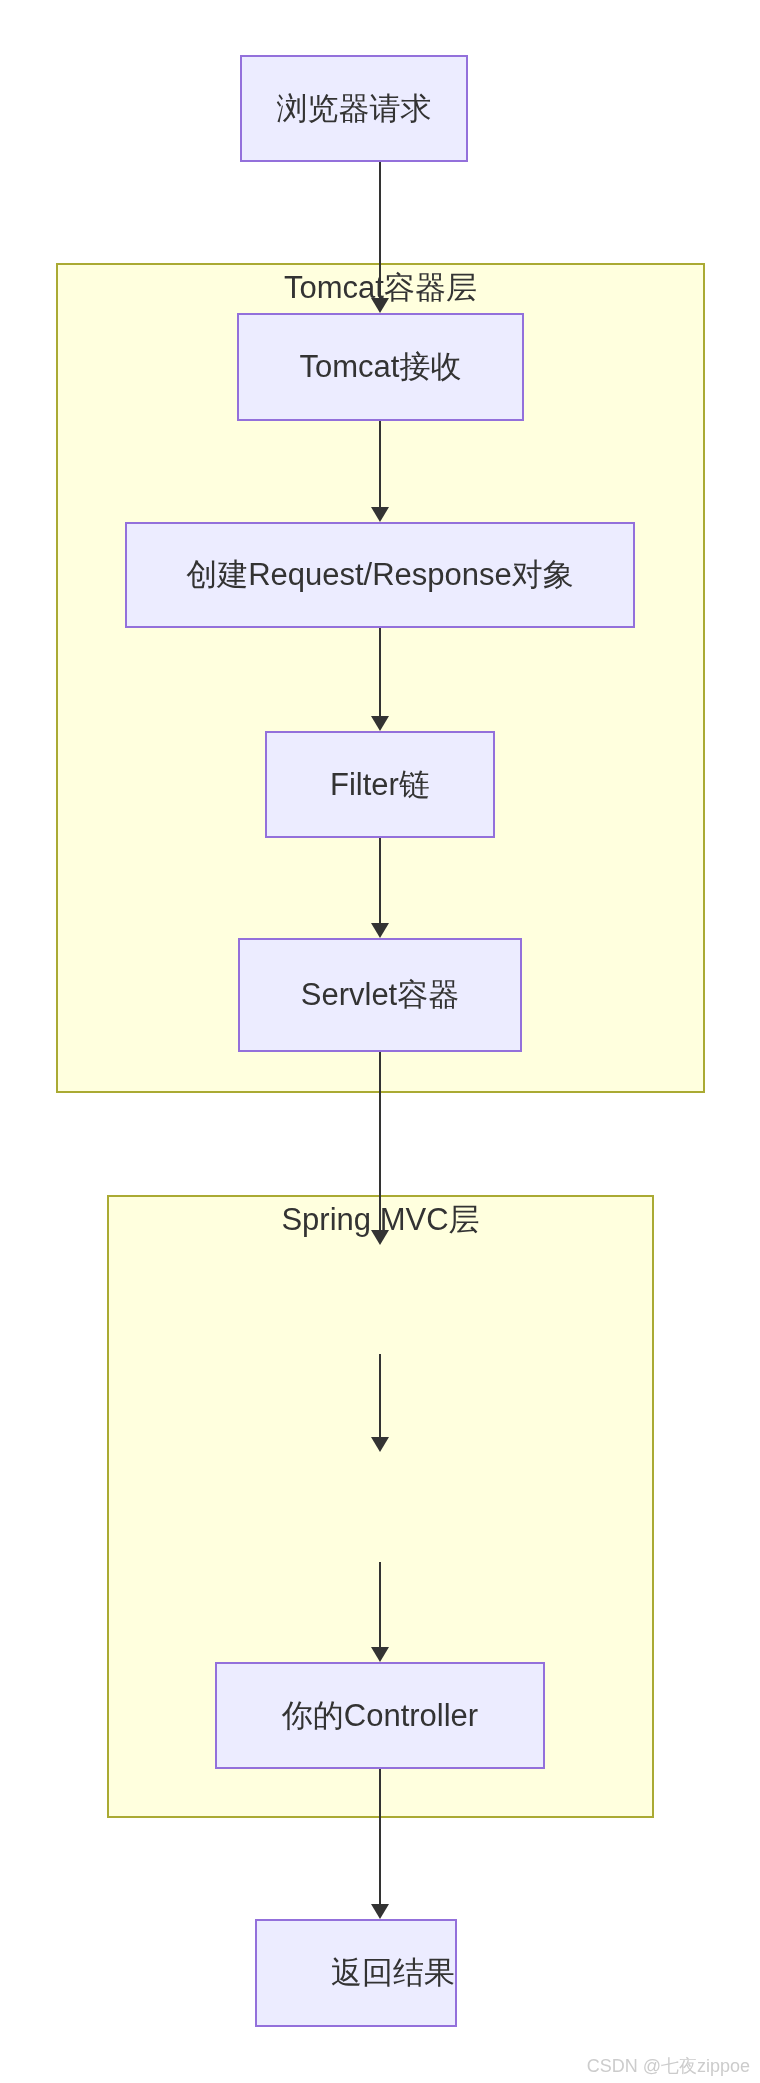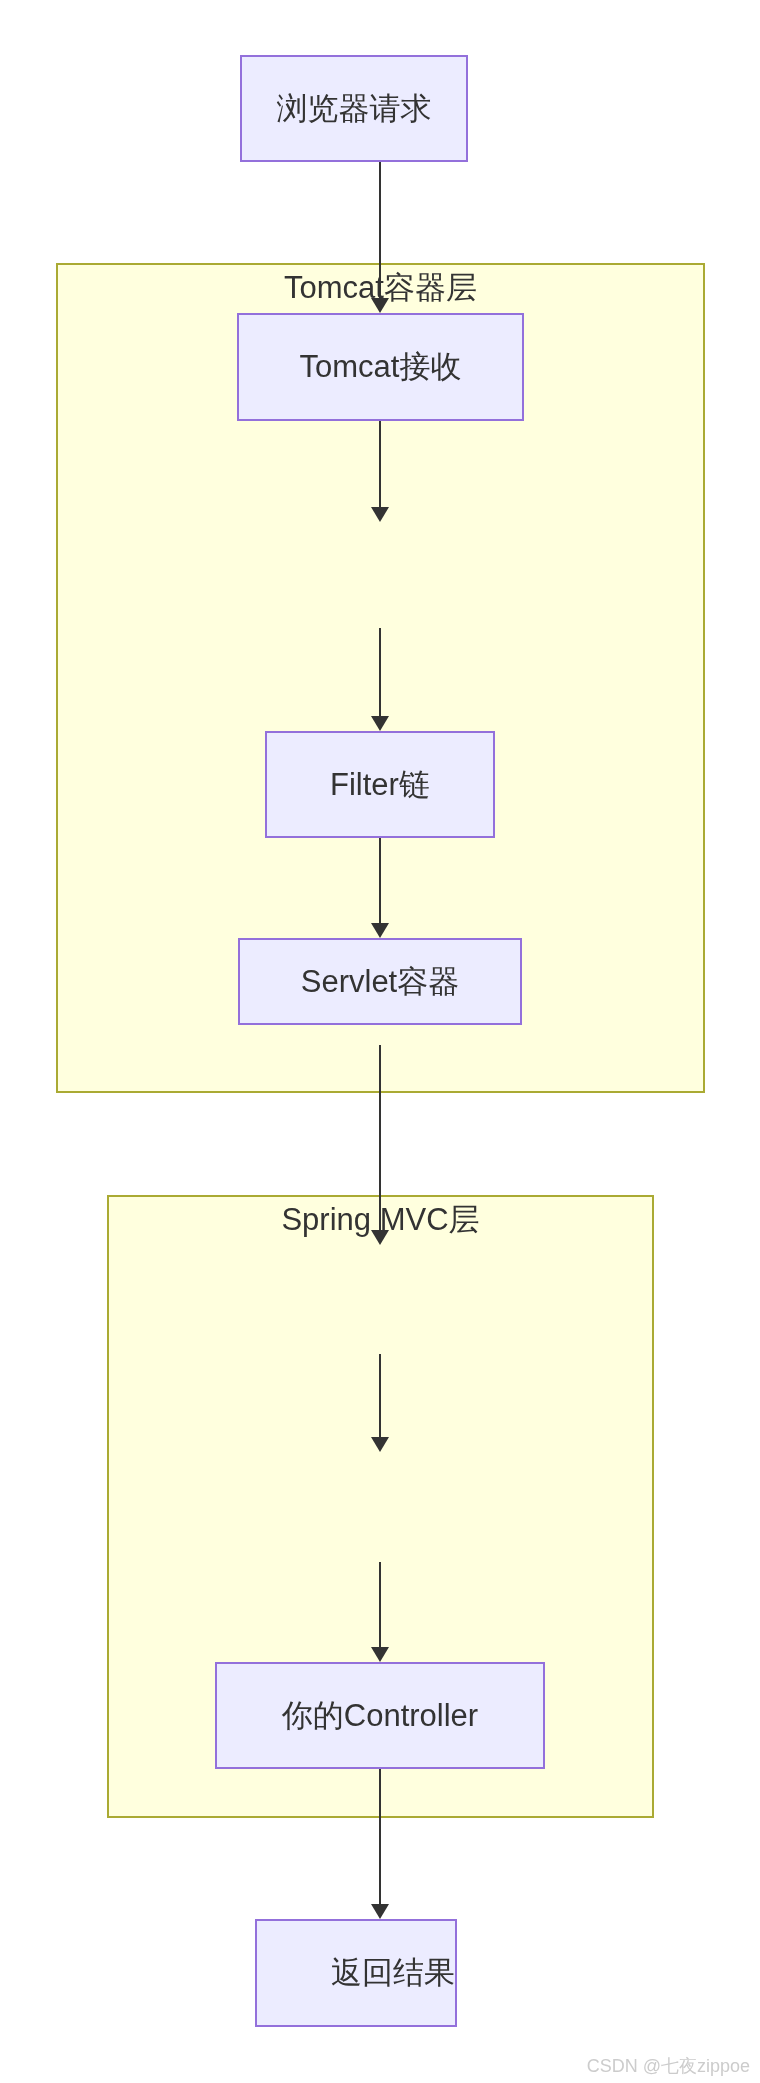--- a/index.html
+++ b/index.html
@@ -69,21 +69,21 @@
     display:flex;align-items:center;justify-content:center;
     font-size:31px;
     color:var(--text-color);
     z-index:3;
     text-align:center;
   }
   #n-browser   {left:240px;top:55px;  width:228px;height:107px;}
   #n-tomcatrx  {left:237px;top:313px; width:287px;height:108px;}
   #n-create    {left:125px;top:522px; width:510px;height:106px;}
   #n-filter    {left:265px;top:731px; width:230px;height:107px;}
-  #n-servlet   {left:238px;top:938px; width:284px;height:87px;}
+  #n-servlet   {left:238px;top:938px; width:284px;height:114px;}
   #n-dispatch  {left:192px;top:1245px;width:373px;height:109px;}
   #n-ninesteps {left:175px;top:1452px;width:410px;height:110px;}
   #n-controller{left:215px;top:1662px;width:330px;height:107px;}
   #n-result    {left:255px;top:1919px;width:202px;height:108px;justify-content:flex-end;}
 
   .watermark{
     position:absolute;
     right:10px;bottom:5px;
     font-size:18px;
     color:var(--watermark-color);
@@ -135,20 +135,23 @@
     <div class="shaft"></div>
     <div class="head"></div>
   </div>
 
   <div class="node" id="n-browser">
     <span>浏览器请求</span>
   </div>
   <div class="node" id="n-tomcatrx">
     <span>Tomcat接收</span>
   </div>
+  <div class="node" id="n-create">
+    <span>创建Request/Response对象</span>
+  </div>
   <div class="node" id="n-filter">
     <span>Filter链</span>
   </div>
   <div class="node" id="n-servlet">
     <span>Servlet容器</span>
   </div>
   <div class="node" id="n-controller">
     <span>你的Controller</span>
   </div>
   <div class="node" id="n-result">

